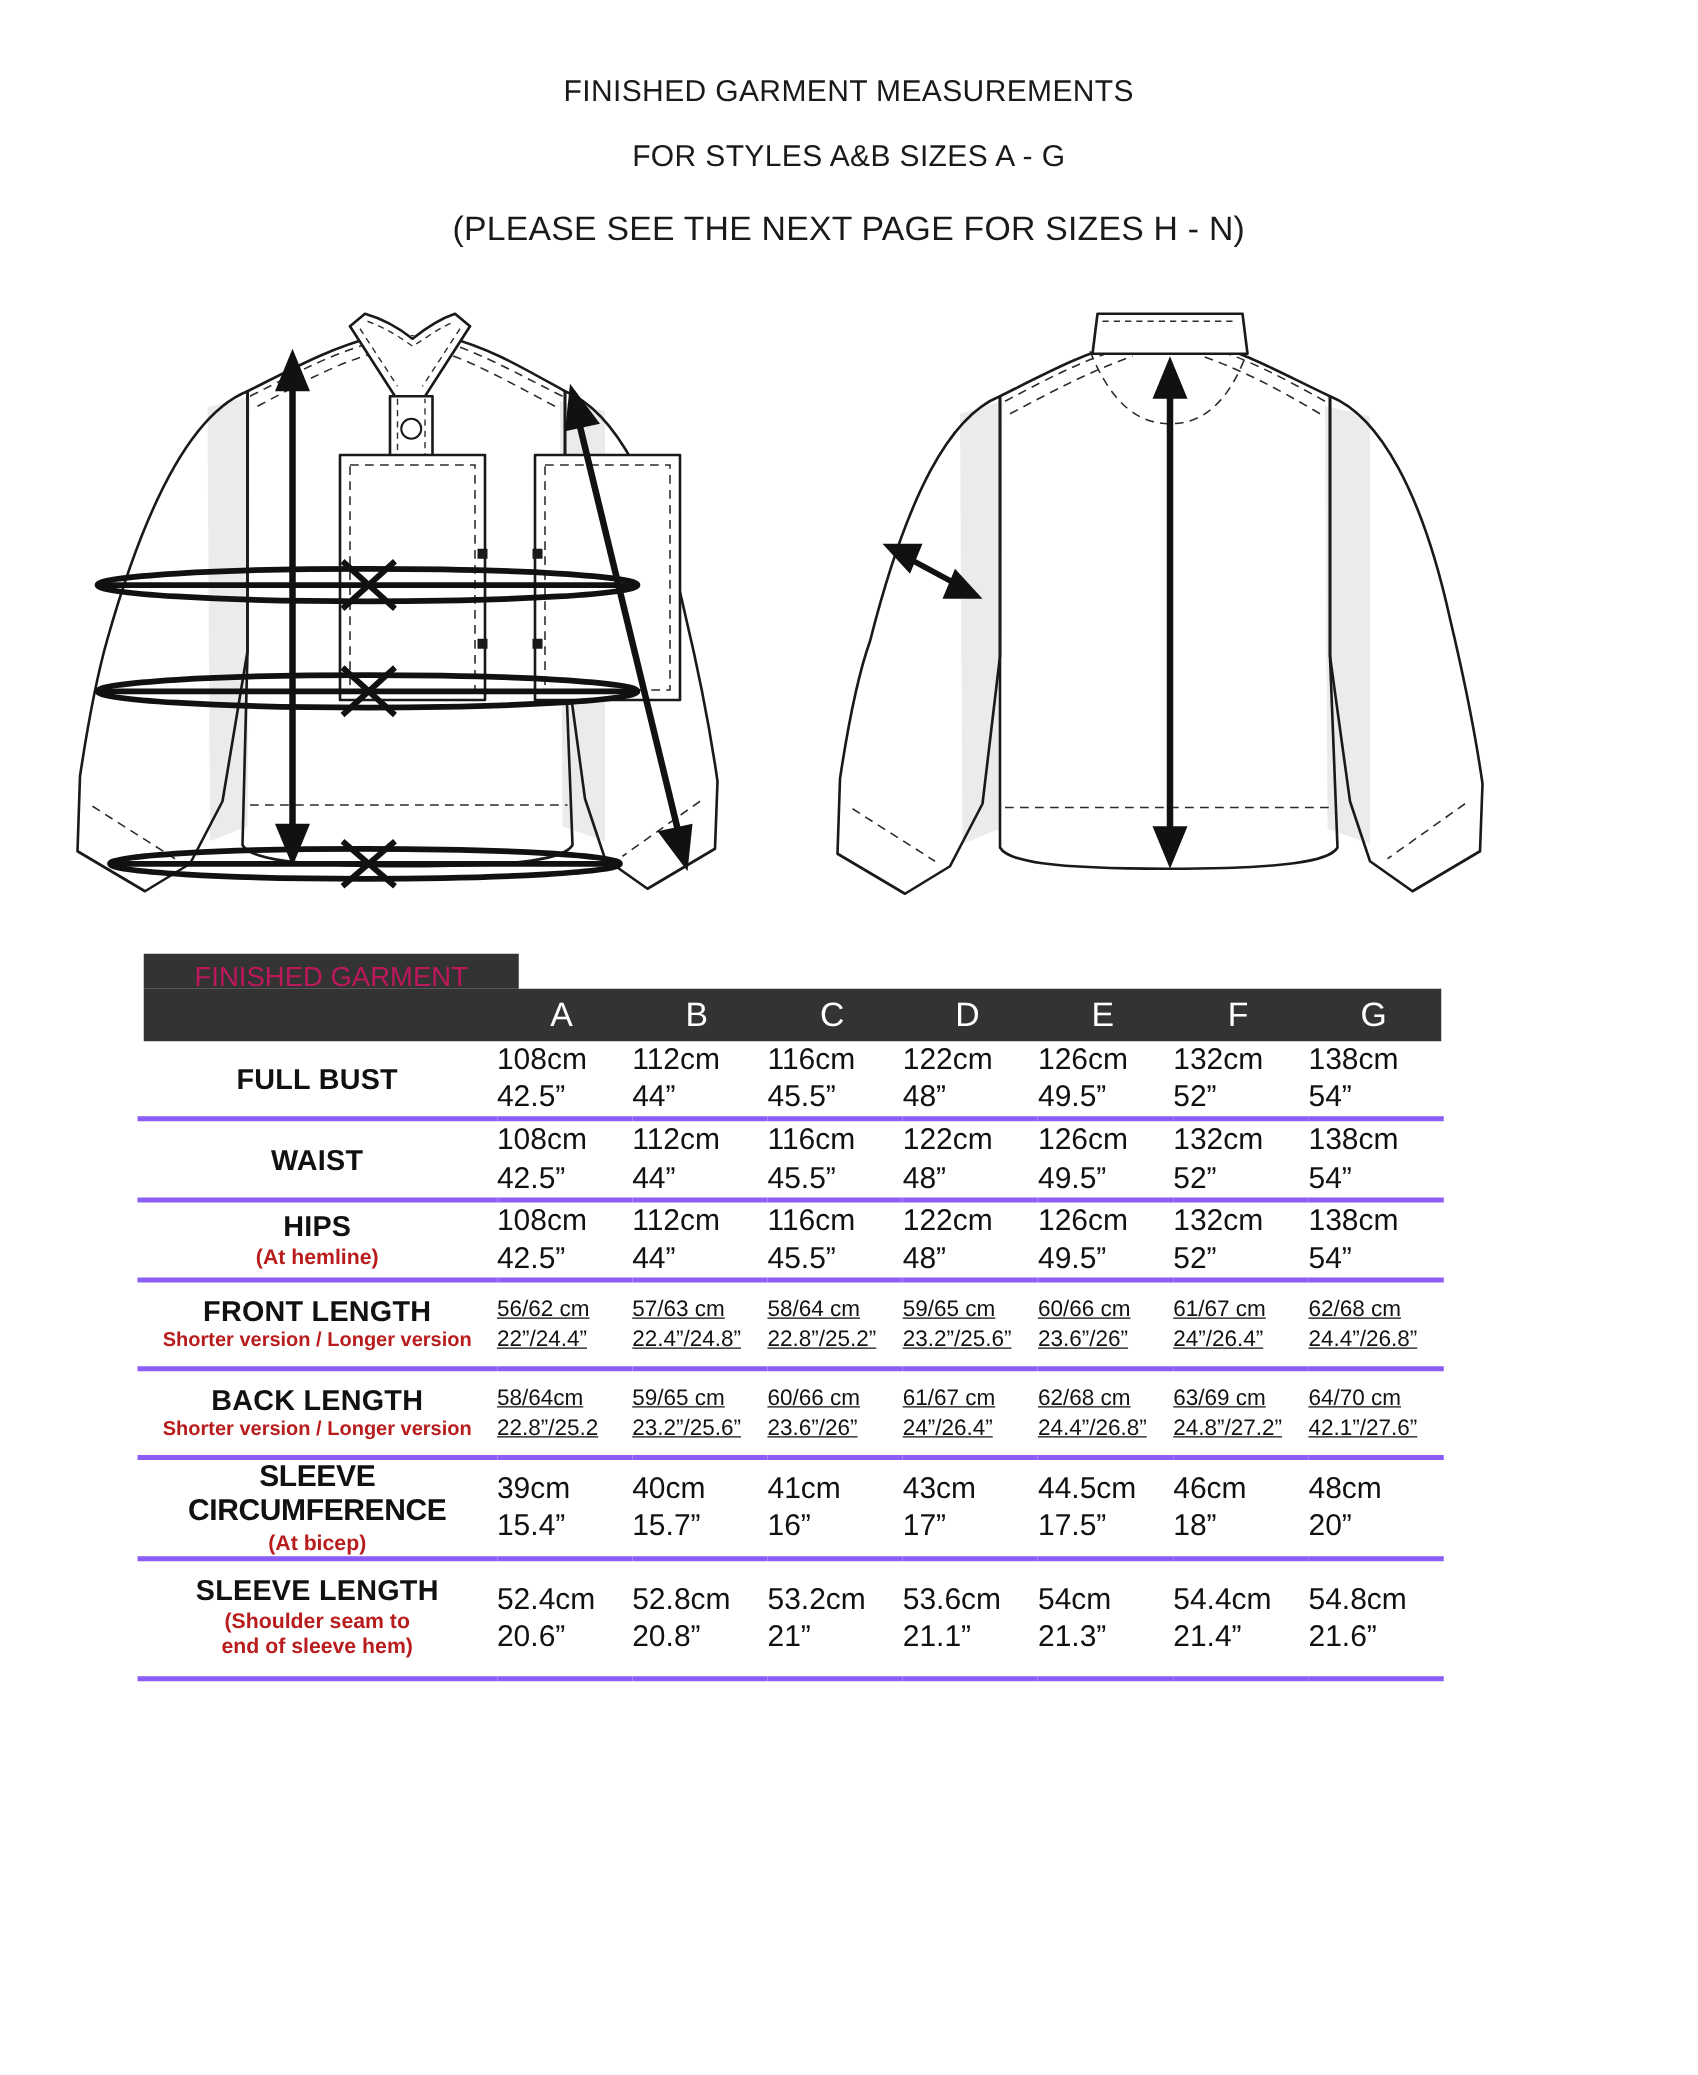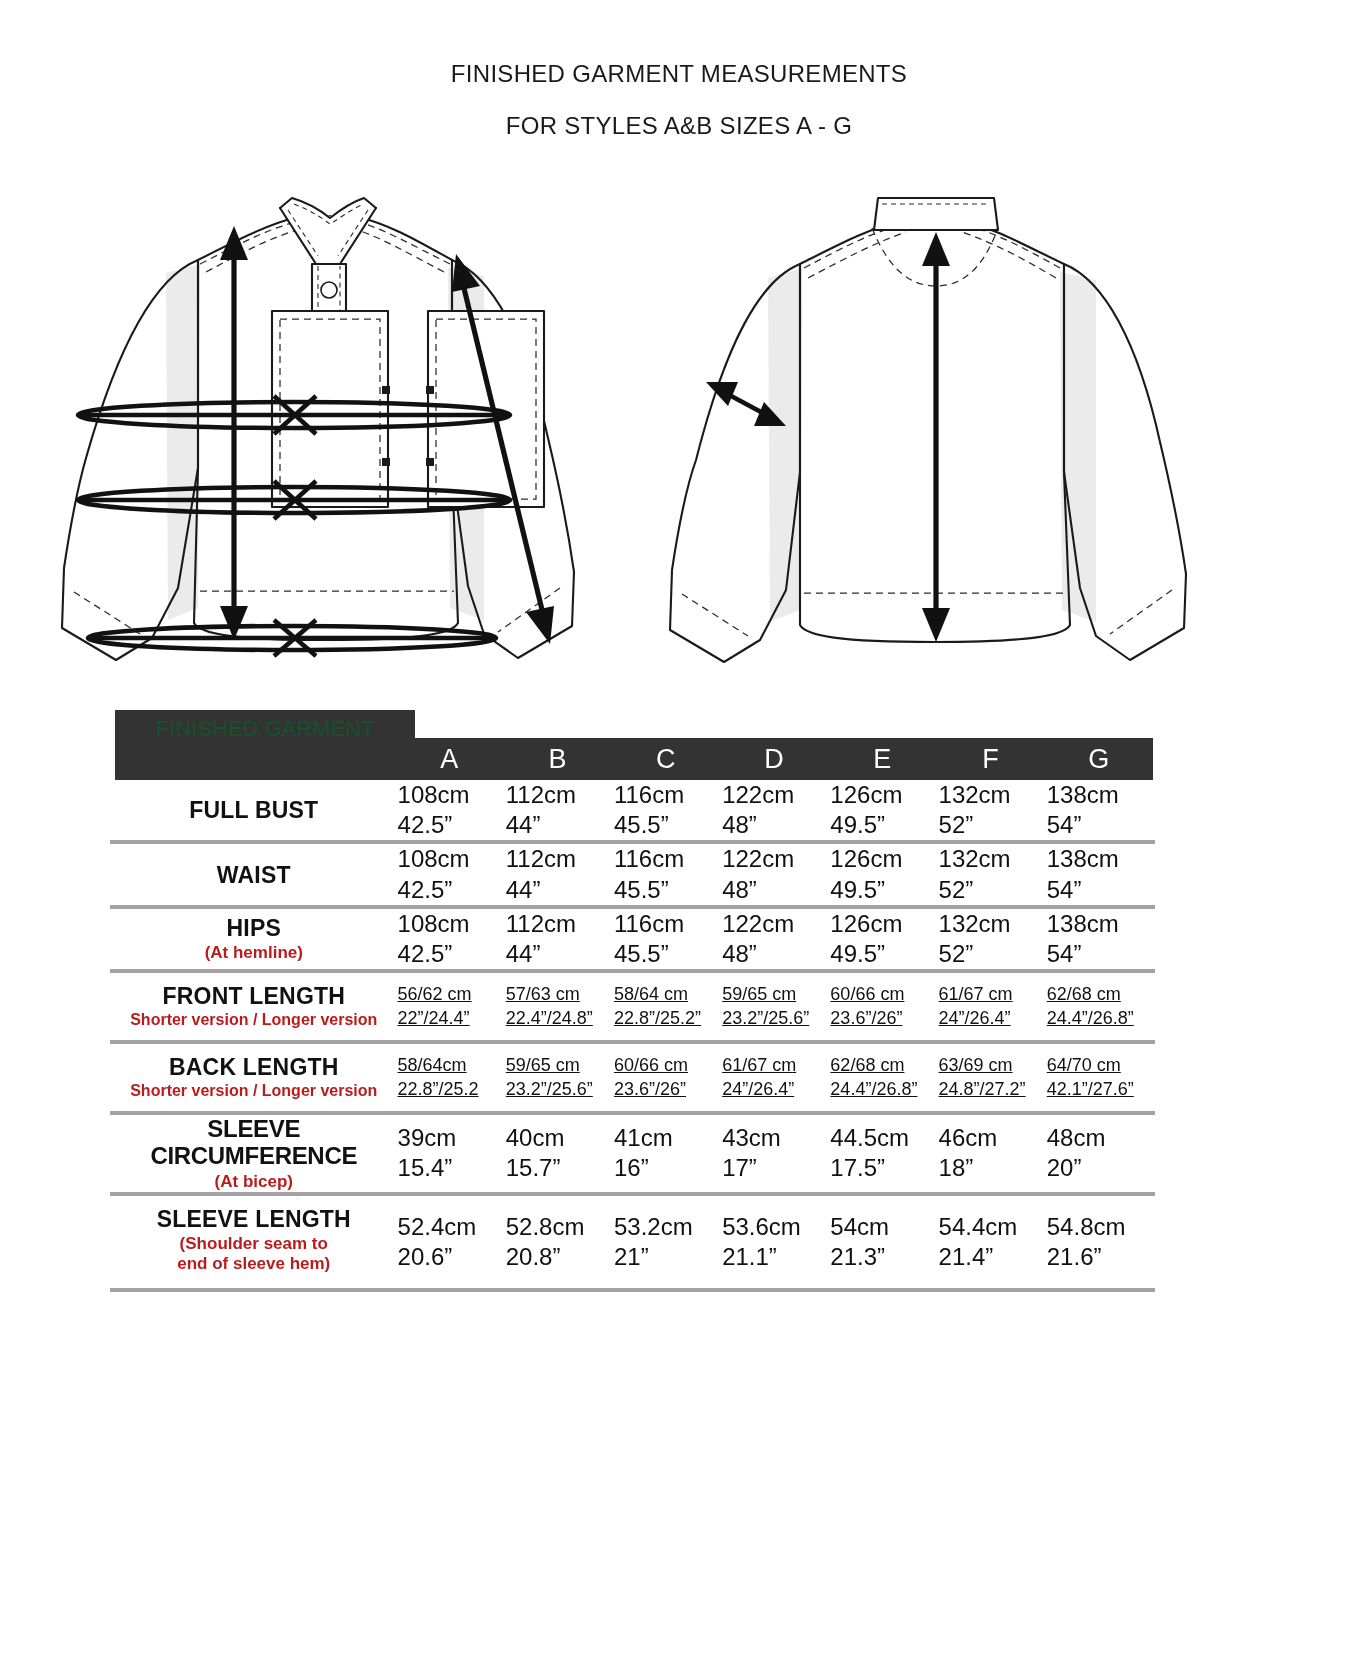--- a/index.html
+++ b/index.html
@@ -86,21 +86,21 @@
     width: 1038px;
     height: 42px;
     background: #333333;
   }
   .hdr-title {
     position: absolute;
     left: 115px;
     top: 0;
     width: 300px;
     height: 84px;
-    color: #14532d;
+    color: #be185d;
     font-size: 22px;
     font-weight: 400;
     line-height: 31px;
     text-align: center;
     padding-top: 3px;
     box-sizing: border-box;
   }
   .hdr-title span { display: block; }
   .hdr-cols {
     position: absolute;
@@ -120,21 +120,21 @@
   }
 
   table.meas {
     position: absolute;
     left: 110px;
     top: 70px;
     width: 1045px;
     border-collapse: collapse;
     table-layout: fixed;
   }
-  table.meas tr { border-bottom: 4px solid #a3a3a3; }
+  table.meas tr { border-bottom: 4px solid #8b5cf6; }
   table.meas td {
     padding: 0;
     vertical-align: middle;
   }
   td.label {
     width: 287px;
     text-align: center;
     padding: 13px 4px 13px 0;
   }
   .label-main {
@@ -178,20 +178,21 @@
 
   tr.sleeve-circ .label-main { font-size: 24px; letter-spacing: -0.3px; }
   tr.sleeve-len td.label { padding-top: 10px; padding-bottom: 14px; }
 </style>
 </head>
 <body>
 
 <div class="title-block">
   <div class="title-line-1">FINISHED GARMENT MEASUREMENTS</div>
   <div class="title-line-2">FOR STYLES A&amp;B SIZES A - G</div>
+  <div class="title-note">(PLEASE SEE THE NEXT PAGE FOR SIZES H - N)</div>
 </div>
 
 <div class="illustrations">
 
   <svg class="flat-front" width="560" height="520" viewBox="0 0 560 520">
 
     <path class="shade" d="M118 105 L152 96 L150 440 L120 452 Z"></path>
     <path class="shade" d="M400 100 L436 108 L436 452 L402 440 Z"></path>
 
     <path class="ln" d="M150 92 C110 108 72 170 38 290 C30 318 22 360 16 400 L14 460 L68 492 L104 470 L130 420 L150 300 Z"></path>

